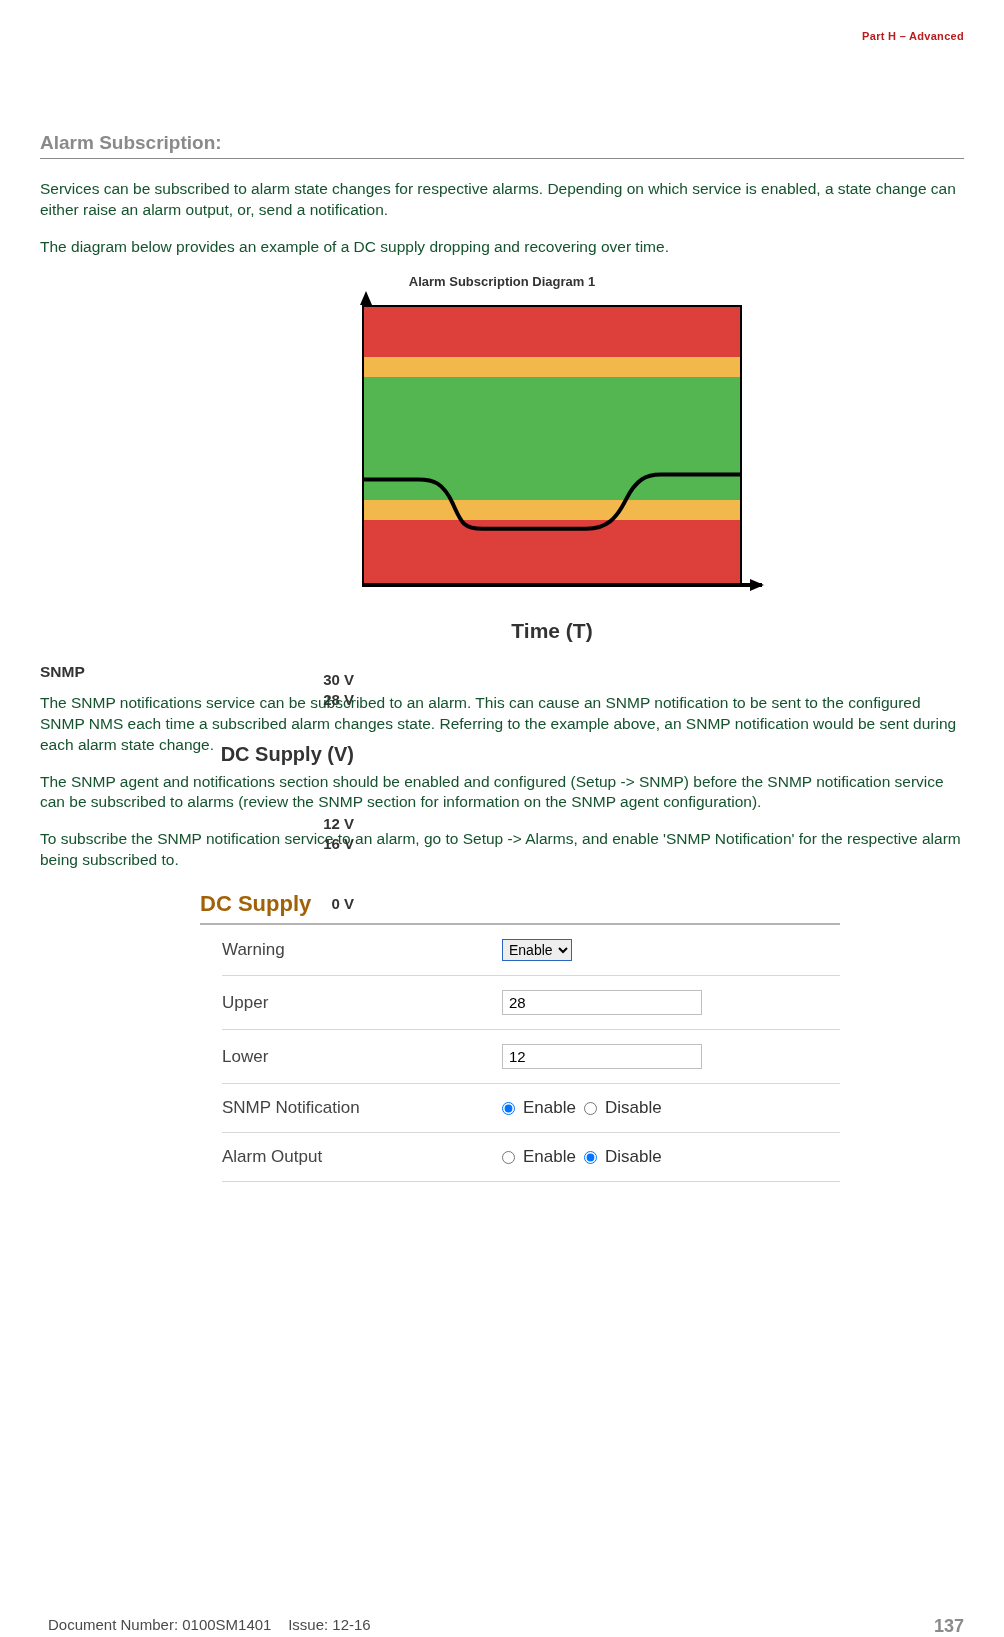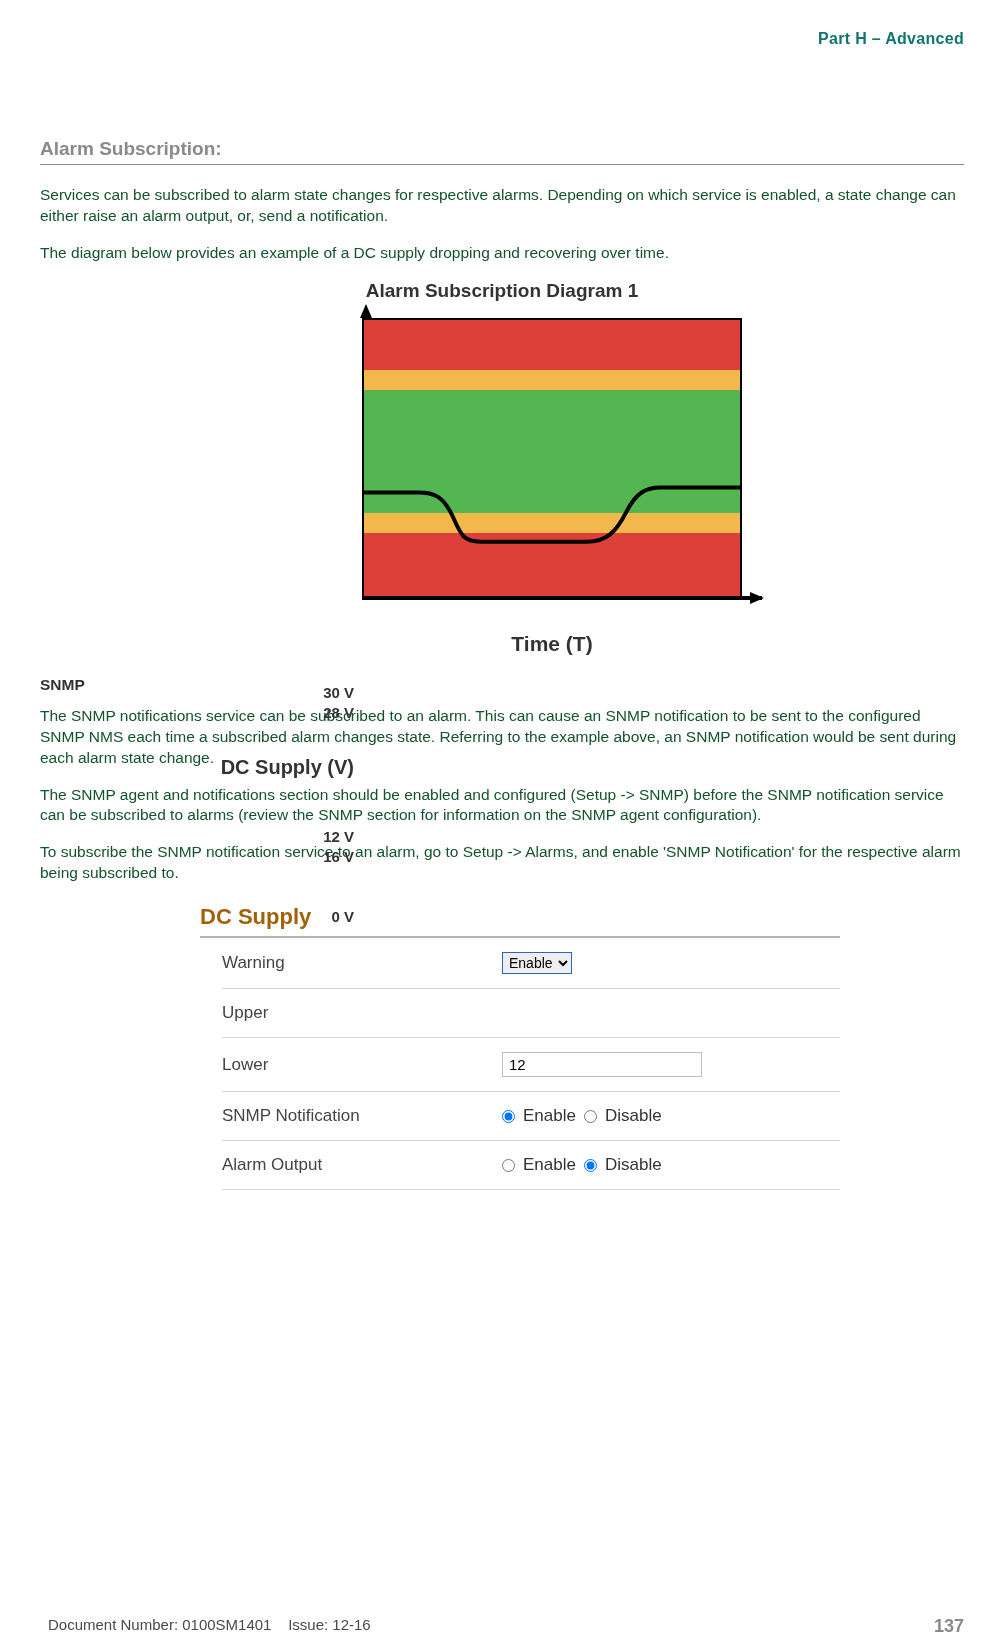--- a/index.html
+++ b/index.html
@@ -1,40 +1,40 @@
 <!DOCTYPE html>
 <html><head>
 <meta charset="utf-8">
 <style>
   * { box-sizing: border-box; margin: 0; padding: 0; }
   html, body { width: 1004px; font-family: Arial, Helvetica, sans-serif; background: #fff; color: #333; }
   body { padding: 30px 40px 10px 40px; min-height: 1637px; position: relative; }
 
   .part-header {
     text-align: right;
-    color: #0f766e;
+    color: #b91c1c;
     font-weight: bold;
-    font-size: 16px;
+    font-size: 11px;
     margin-bottom: 90px;
     letter-spacing: 0.3px;
   }
   .section-title {
     color: #8a8a8a;
     font-weight: bold;
     font-size: 19px;
     border-bottom: 1px solid #8a8a8a;
     padding-bottom: 4px;
     margin-bottom: 20px;
   }
   p { font-size: 15.5px; line-height: 1.35; margin-bottom: 16px; color: #14532d; }
   .bold-sub { font-weight: bold; font-size: 15.5px; margin-bottom: 12px; margin-top: 8px; }
 
   
   .diagram-block { width: 640px; margin: 0 auto 20px auto; }
-  .diagram-title { text-align: center; font-weight: bold; font-size: 19px; margin-bottom: 6px; }
+  .diagram-title { text-align: center; font-weight: bold; font-size: 13px; margin-bottom: 6px; }
   .diagram-row { display: flex; align-items: flex-end; }
   .diagram-labels { width: 180px; position: relative; }
   .chart-area { position: relative; width: 400px; height: 320px; }
 
   .chart-box { position: absolute; left: 0; top: 10px; width: 380px; height: 280px; border: 2px solid #000; overflow: hidden; }
   .band { position: absolute; left: 0; width: 100%; }
 
   
   .y-axis-arrow { position:absolute; left:-2px; top:-4px; width:0; height:0;
      border-left:6px solid transparent; border-right:6px solid transparent; border-bottom:14px solid #000; }
@@ -139,20 +139,23 @@
     <div class="form-row">
       <div class="form-label">Warning</div>
       <div class="form-field">
         <select class="visual">
           <option>Enable</option>
         </select>
       </div>
     </div>
     <div class="form-row">
       <div class="form-label">Upper</div>
+      <div class="form-field">
+        <input class="text-visual" type="text" value="28" style="">
+      </div>
     </div>
     <div class="form-row">
       <div class="form-label">Lower</div>
       <div class="form-field">
         <input class="text-visual" type="text" value="12" style="">
       </div>
     </div>
     <div class="form-row">
       <div class="form-label">SNMP Notification</div>
       <div class="form-field">

